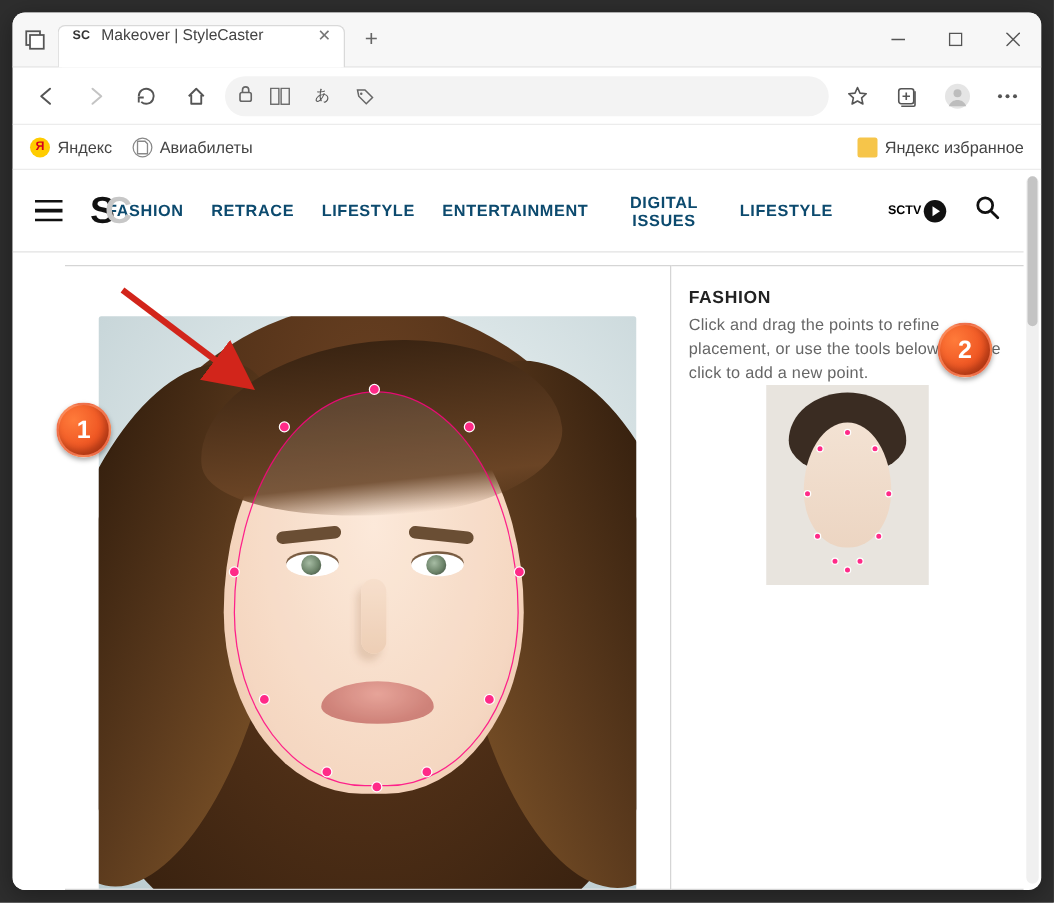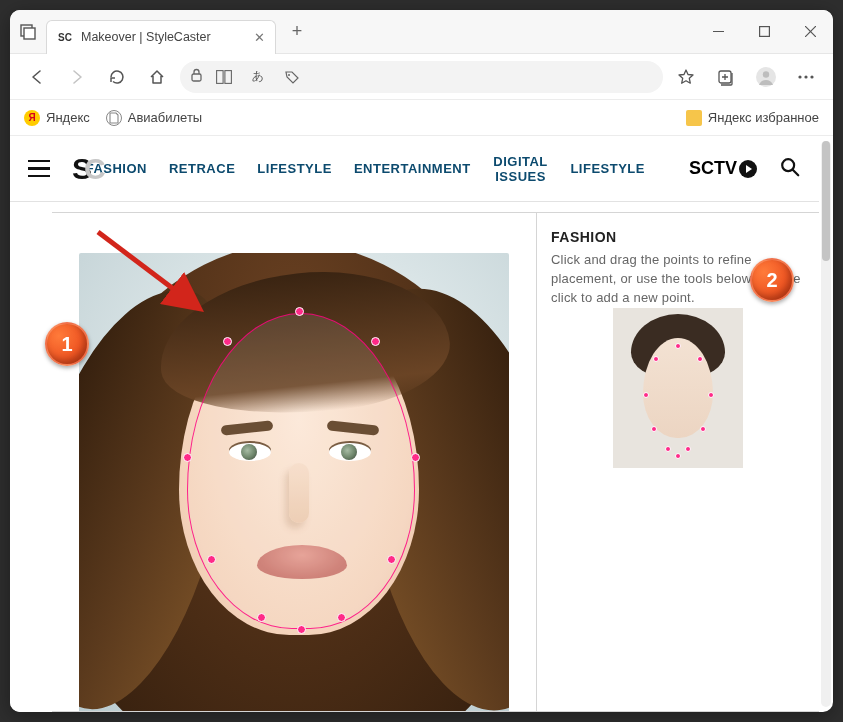--- a/index.html
+++ b/index.html
@@ -1,21 +1,21 @@
 <!DOCTYPE html>
 <html><head>
 <meta charset="utf-8">
 <style>
   * { box-sizing: border-box; margin: 0; padding: 0; }
   html, body { width: 843px; height: 722px; font-family: "Segoe UI", Arial, sans-serif; background: #2e2e2e; }
   .frame { position: absolute; left: 10px; top: 10px; width: 823px; height: 702px; background: #fff; border-radius: 10px; box-shadow: 0 4px 20px rgba(0,0,0,.35); overflow: hidden; }
   
   .titlebar { height: 44px; display: flex; align-items: center; background: #f7f7f7; border-bottom: 1px solid #e6e6e6; }
   .tab-stack-btn { width: 36px; display:flex; justify-content:center; align-items:center; color:#555;}
-  .tab { display:flex; align-items:center; gap:8px; background:#fff; border:1px solid #d9d9d9; border-bottom:none; border-radius:6px 6px 0 0; height:34px; margin-top:10px; padding:0 10px 0 10px; width:230px; font-size:12.5px; color:#444; }
+  .tab { display:flex; gap:8px; background:#fff; border:1px solid #d9d9d9; border-bottom:none; border-radius:6px 6px 0 0; height:34px; margin-top:10px; padding:0 10px 0 10px; width:230px; font-size:12.5px; color:#444; }
   .tab .favicon { width:16px; height:16px; display:flex; align-items:center; justify-content:center; font-weight:700; font-size:10px; color:#333; }
   .tab .close { margin-left:auto; color:#777; font-size:13px; }
   .newtab { width:30px; text-align:center; color:#666; font-size:18px; margin-left:6px;}
   .winbtns { margin-left:auto; display:flex; }
   .winbtn { width:46px; height:44px; display:flex; align-items:center; justify-content:center; color:#555; }
   .winbtn svg { width:11px; height:11px; }
   
   .toolbar { height:46px; display:flex; align-items:center; gap:6px; padding:0 10px; border-bottom:1px solid #ececec; }
   .tbtn { width:34px; height:34px; display:flex; align-items:center; justify-content:center; border-radius:4px; color:#555; }
   .tbtn.disabled { color:#bfbfbf; }
@@ -40,21 +40,21 @@
   .vscroll .thumb { position:absolute; left:1px; right:1px; top:0; height:120px; background:#c4c4c4; border-radius:5px;}
   
   .siteheader { height:66px; display:flex; align-items:center; padding:0 18px; gap:22px; border-bottom:1px solid #e2e2e2;}
   .hamburger { display:flex; flex-direction:column; gap:5px; }
   .hamburger span { display:block; width:22px; height:2.5px; background:#111; }
   .brand { font-weight:900; font-size:30px; letter-spacing:-2px; font-family: Arial Black, Arial, sans-serif; position:relative; display:flex; align-items:center;}
   .brand .s { color:#111; }
   .brand .c { color:#c7c7c7; margin-left:-6px;}
   .navitem { font-size:13px; font-weight:700; letter-spacing:.5px; color:#0c4a6e;text-align:center; }
   .nav-spacer { flex:1; }
-  .sctv { display:flex; align-items:center; gap:2px; font-weight:900; font-size:18px;}
+  .sctv { display:flex; align-items:center; gap:2px; font-weight:900; font-size:10px;}
   .sctv .play { width:18px;height:18px;border-radius:50%;background:#111;display:flex;align-items:center;justify-content:center;}
   .sctv .play::after{content:"";border-left:6px solid #fff;border-top:4px solid transparent;border-bottom:4px solid transparent;margin-left:2px;}
   .search-ico svg { width:22px; height:22px; }
   
   .workspace { display:flex; position:absolute; top:66px; left:0; right:0; bottom:0; }
   .leftpane { flex:1; border:1px solid #d5d5d5; border-left:none; margin:10px 0 0 42px; position:relative; display:flex; align-items:flex-start; justify-content:center; overflow:hidden; padding-top:40px; }
   .rightpane { width:282px; border:1px solid #d5d5d5; border-right:none; border-left:none; margin:10px 0 0 0; padding:16px 14px; font-size:13px; color:#444; position:relative;}
   .rightpane h3 { font-size:14px; letter-spacing:.5px; color:#222; margin-bottom:6px; font-weight:700;}
   .rightpane p { line-height:1.45; color:#666; letter-spacing:.2px;}
   .next-wrap { display:flex; justify-content:center; margin:18px 0 16px; }

